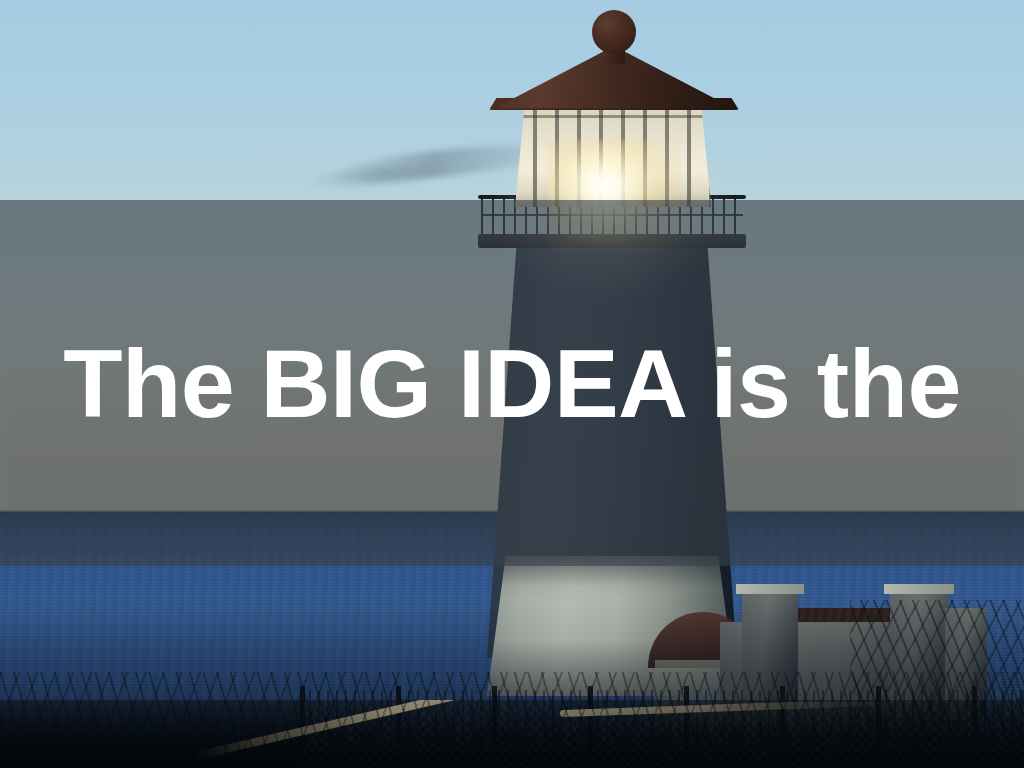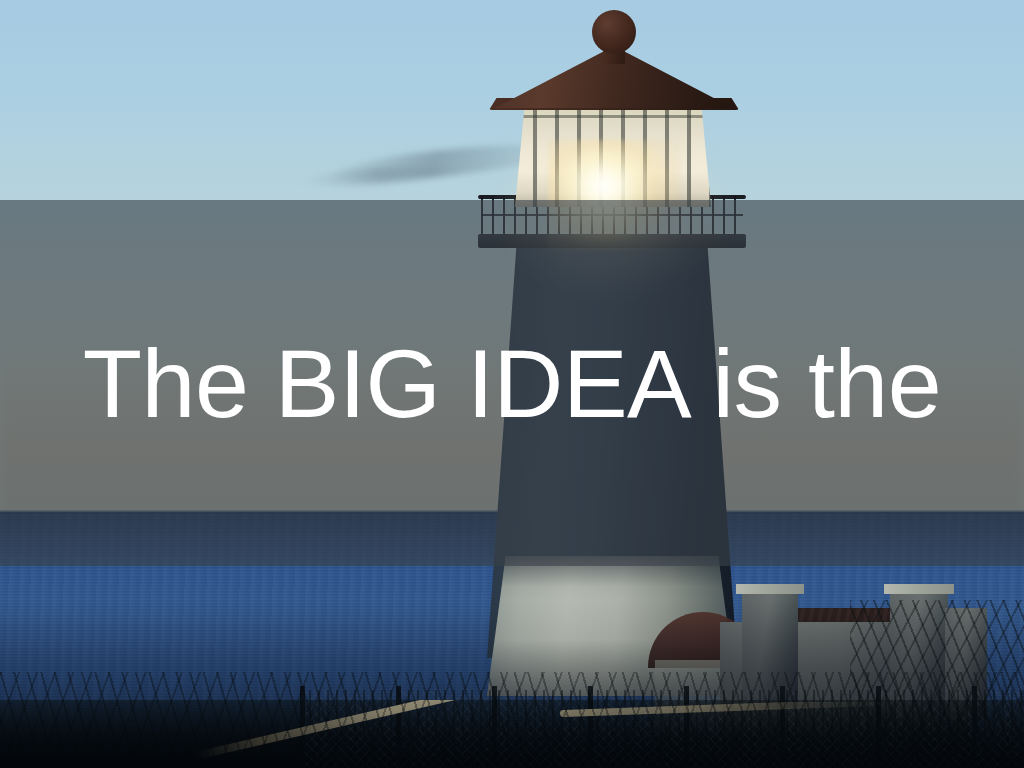--- a/index.html
+++ b/index.html
@@ -383,21 +383,21 @@
     top: 200px;
     width: 1024px;
     height: 366px;
     display: flex;
     flex-direction: row;
     justify-content: center;
     align-items: center;
     color: #ffffff;
     font-size: 97px;
     line-height: 123px;
-    font-weight: 400;
+    font-weight: 700;
     letter-spacing: -0.5px;
     text-align: center;
     white-space: nowrap;
   }
   .headline .line { display: block; }
 </style>
 </head>
 <body>
 
 <div id="slide">

